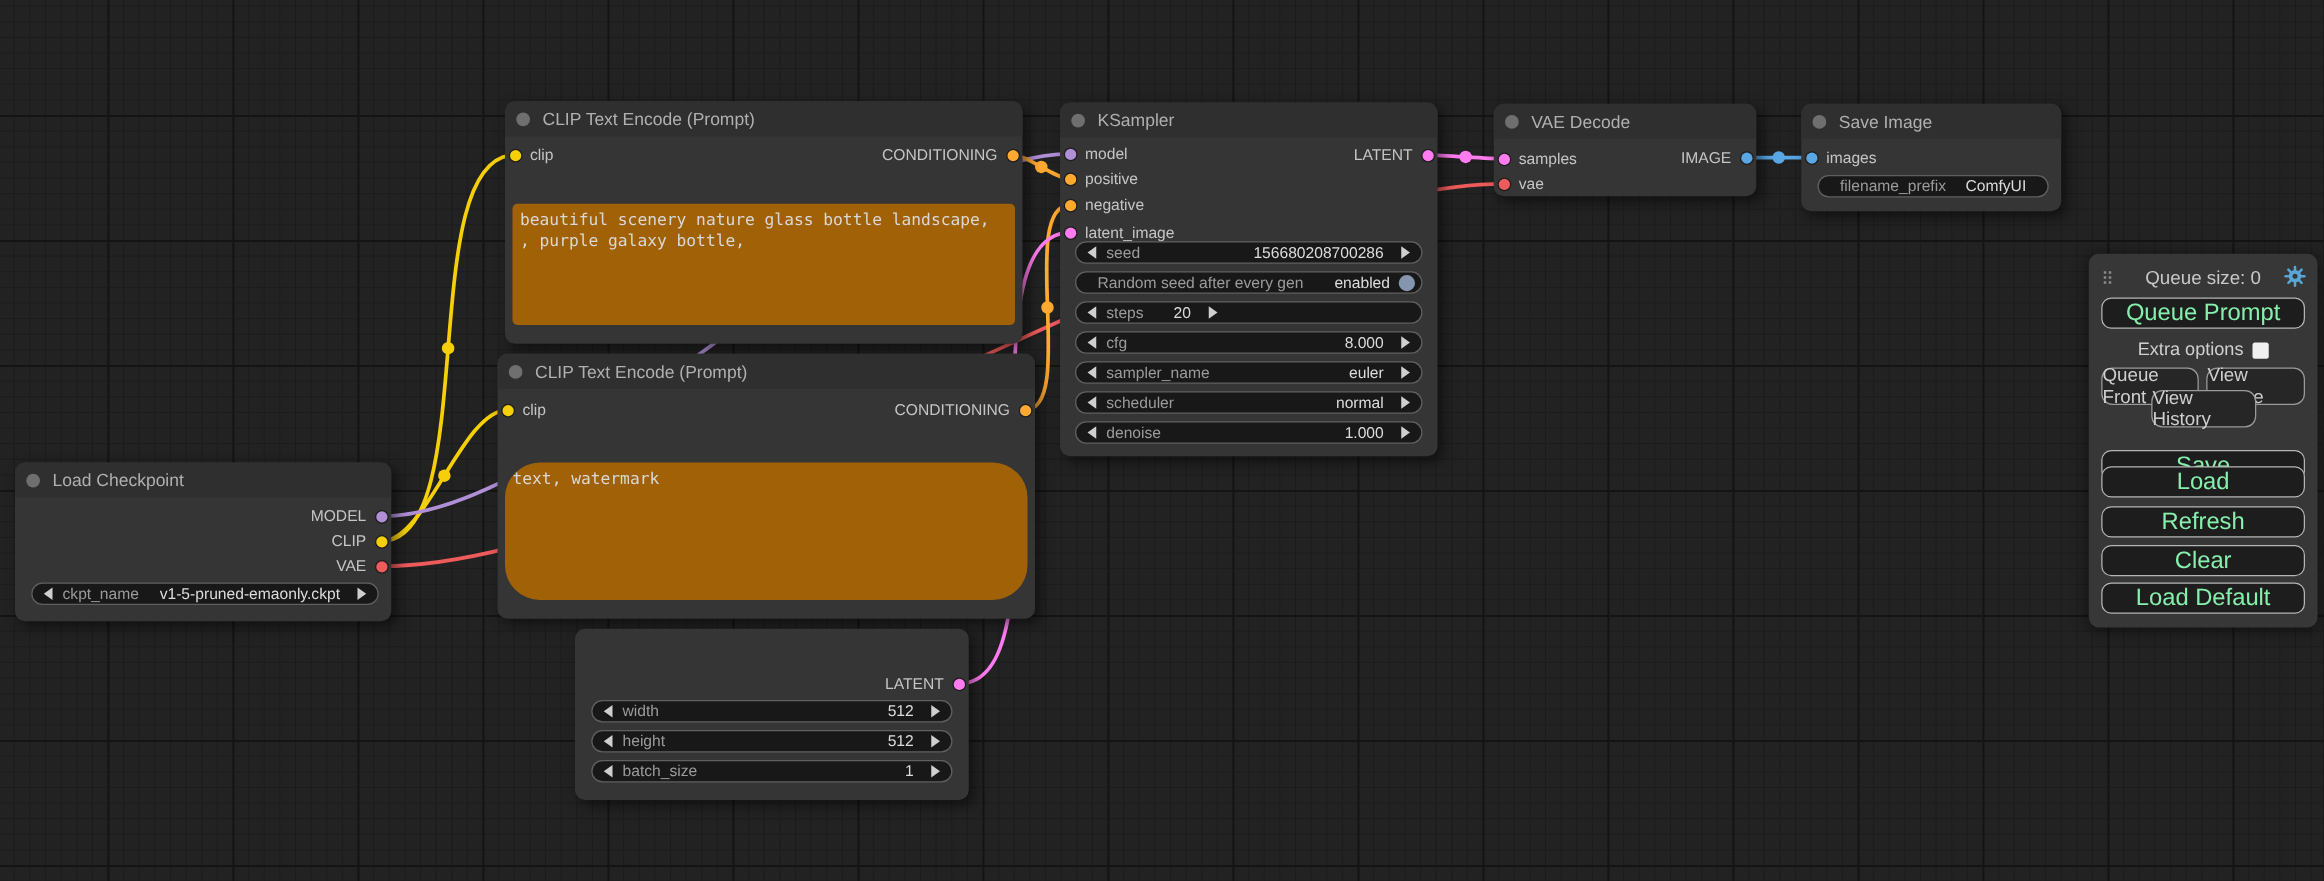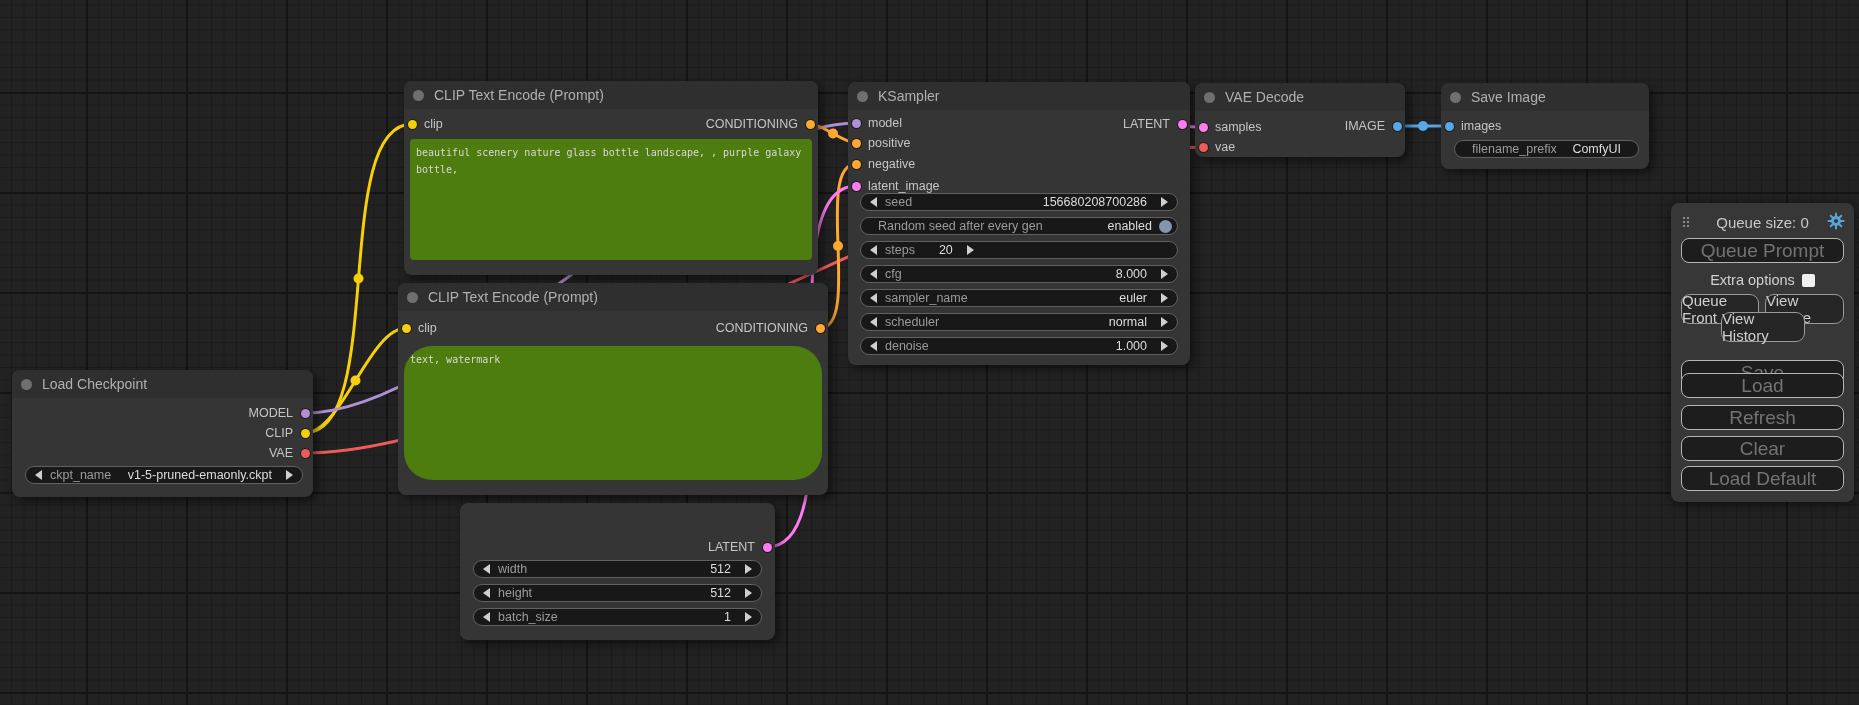--- a/index.html
+++ b/index.html
@@ -34,23 +34,23 @@
     box-shadow:0 0 0 1px rgba(0,0,0,.45);top:50%;margin-top:-4.5px;
   }
   .slot-dot.in{left:3.5px;}
   .slot-dot.out{right:3.5px;}
   .slot-label{color:#c5c5c5;font-size:12.5px;white-space:nowrap;}
   .slotrow.in .slot-label{margin-left:20px;}
   .slotrow.out{justify-content:flex-end;}
   .slotrow.out .slot-label{margin-right:20px;}
 
   .textarea{
-    position:absolute;background:#4d7c0f;border-radius:4px;color:#d8d8d8;
-    font-family:"DejaVu Sans Mono", monospace;font-size:10px;line-height:17px;
-    padding:5px 6px;white-space:pre-wrap;word-break:break-word;overflow:hidden;
+    position:absolute;background:#a16207;border-radius:4px;color:#d8d8d8;
+    font-family:"DejaVu Sans Mono", monospace;font-size:13px;line-height:17px;
+    padding:5px 6px;white-space:pre-wrap;word-break:break-word;overflow:hidden;margin-top:24px;
   }
   .widget{
     position:absolute;height:18px;background:#181818;border:1px solid #606060;
     border-radius:10px;display:flex;align-items:center;padding:0 9px;box-sizing:border-box;
     font-size:12.5px;
   }
   .wlabel{color:#9b9b9b;white-space:nowrap;}
   .wvalue{color:#dcdcdc;white-space:nowrap;margin-left:auto;}
   .warr{width:0;height:0;flex:0 0 auto;}
   .warr.l{border-top:5px solid transparent;border-bottom:5px solid transparent;border-right:7px solid #cfcfcf;margin-right:8px;}
@@ -60,21 +60,21 @@
   #queue-panel{
     position:absolute;left:1671px;top:203px;width:183px;height:299px;z-index:3;
     background:#373737;border-radius:8px;box-shadow:0 2px 12px rgba(0,0,0,.55);
   }
   .qp-abs{position:absolute;box-sizing:border-box;}
   #drag-handle{left:12px;top:14px;width:2px;height:2px;background:#8a8a8a;
     box-shadow:0 4px 0 #8a8a8a,0 8px 0 #8a8a8a,4px 0 0 #8a8a8a,4px 4px 0 #8a8a8a,4px 8px 0 #8a8a8a;}
   #queue-size{left:0;right:0;top:11px;text-align:center;color:#c8c8c8;font-size:15px;}
   #gear{right:9px;top:9px;width:18px;height:18px;}
   .btn{
-    background:#1d1d1d;border:1px solid #b5b5b5;border-radius:8px;color:#737373;
+    background:#1d1d1d;border:1px solid #b5b5b5;border-radius:8px;color:#86efac;
     display:flex;align-items:center;justify-content:center;cursor:default;
   }
   .btn.big{left:10px;width:163px;height:25px;font-size:19px;}
   .btn.small{height:30px;font-size:15px;border-radius:9px;border-color:#9a9a9a;color:#cfcfcf;background:#262626;}
   #extra-row{left:0;right:0;top:69px;height:16px;display:flex;align-items:center;justify-content:center;color:#d0d0d0;font-size:14.5px;}
   #extra-checkbox{width:13px;height:13px;background:#f0f0f0;border-radius:2px;margin-left:7px;}
 </style>
 </head>
 <body>
 
@@ -160,21 +160,21 @@
       <span class="slot-dot in" style="background-color: rgb(245, 207, 10);"></span>
       <span class="slot-label">clip</span>
     </div>
     <div class="slotrow out" style="top:35px;right:0;width:45%;">
       <span class="slot-label">CONDITIONING</span>
       <span class="slot-dot out" style="background-color: rgb(255, 169, 49);"></span>
     </div>
     <div class="textarea" style="left:6px;right:6px;top:63px;bottom:15px;border-radius:28px;">text, watermark</div>
   </div>
 
-  <div class="node" style="left:848px;top:82px;width:302px;height:283px;padding-left:40px;">
+  <div class="node" style="left:848px;top:82px;width:302px;height:283px;">
     <div class="titlebar">
       <span class="title-dot"></span>
       <span class="title-text">KSampler</span>
     </div>
     <div class="slotrow in" style="top:31px;left:0;width:55%;">
       <span class="slot-dot in" style="background-color: rgb(177, 143, 214);"></span>
       <span class="slot-label">model</span>
     </div>
     <div class="slotrow out" style="top:32px;right:0;width:40%;">
       <span class="slot-label">LATENT</span>

